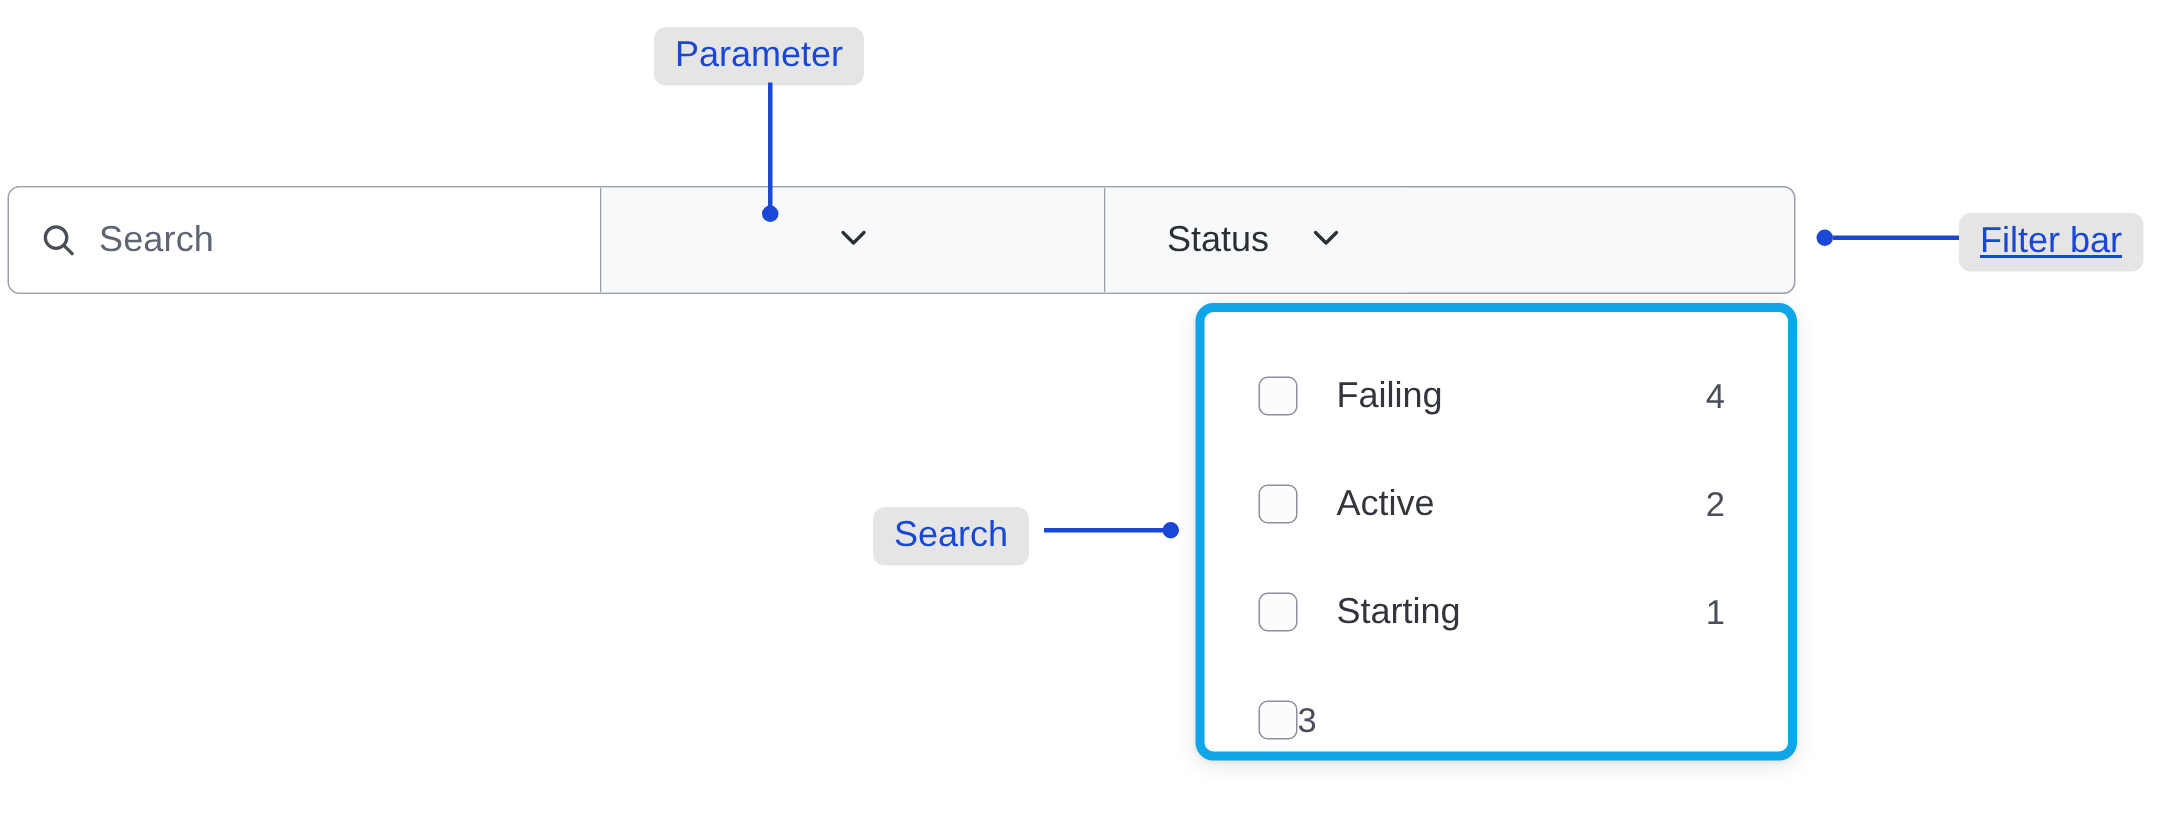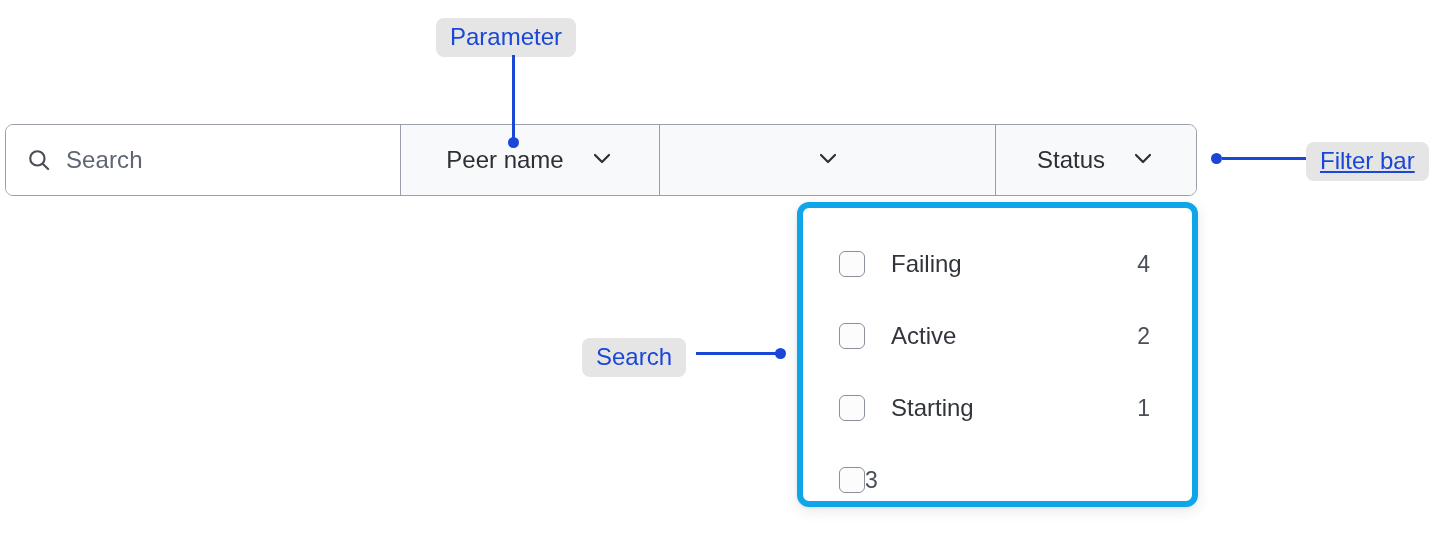--- a/index.html
+++ b/index.html
@@ -161,28 +161,20 @@
   <div id="search-cell">
     <span>
       <svg width="26" height="26" viewBox="0 0 24 24" fill="none" stroke="#4a4e58" stroke-width="2" stroke-linecap="round">
         <circle cx="10.5" cy="10.5" r="6.6"></circle>
         <line x1="15.4" y1="15.4" x2="20.4" y2="20.4"></line>
       </svg>
     </span>
     <span class="search-placeholder">Search</span>
   </div>
 
-  <div class="filter-cell" id="cell-peer">
-    <span class="filter-label">Peer name</span>
-    <span class="chev">
-      <svg width="24" height="24" viewBox="0 0 24 24" fill="none" stroke="#2c2f36" stroke-width="2.2" stroke-linecap="round" stroke-linejoin="round">
-        <polyline points="5,9 12,16 19,9"></polyline>
-      </svg>
-    </span>
-  </div>
 
   <div class="filter-cell" id="cell-cluster">
     <span class="chev">
       <svg width="24" height="24" viewBox="0 0 24 24" fill="none" stroke="#2c2f36" stroke-width="2.2" stroke-linecap="round" stroke-linejoin="round">
         <polyline points="5,9 12,16 19,9"></polyline>
       </svg>
     </span>
   </div>
 
   <div class="filter-cell" id="cell-status">

